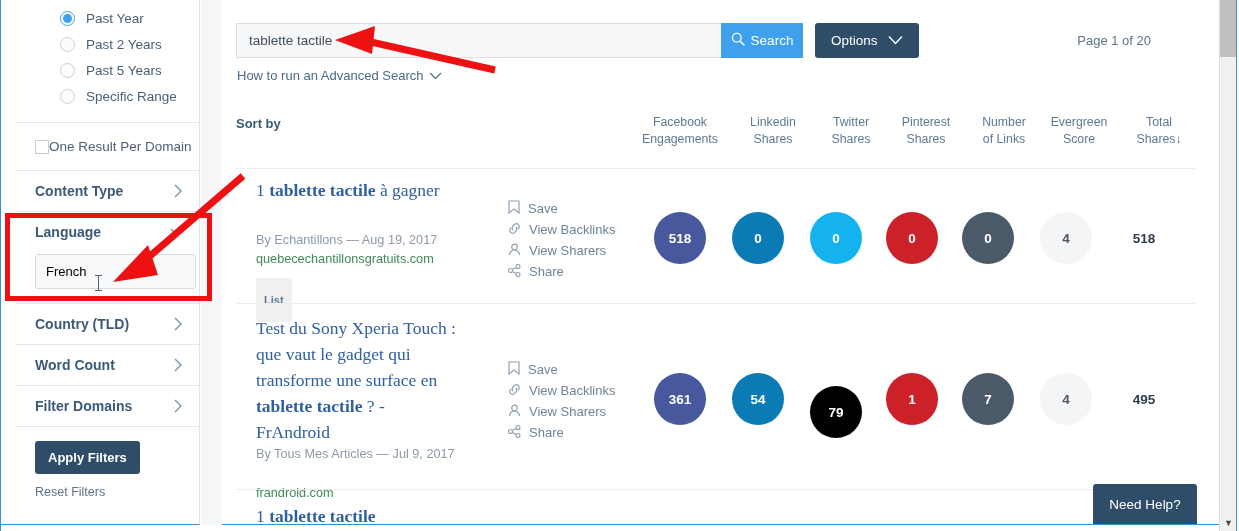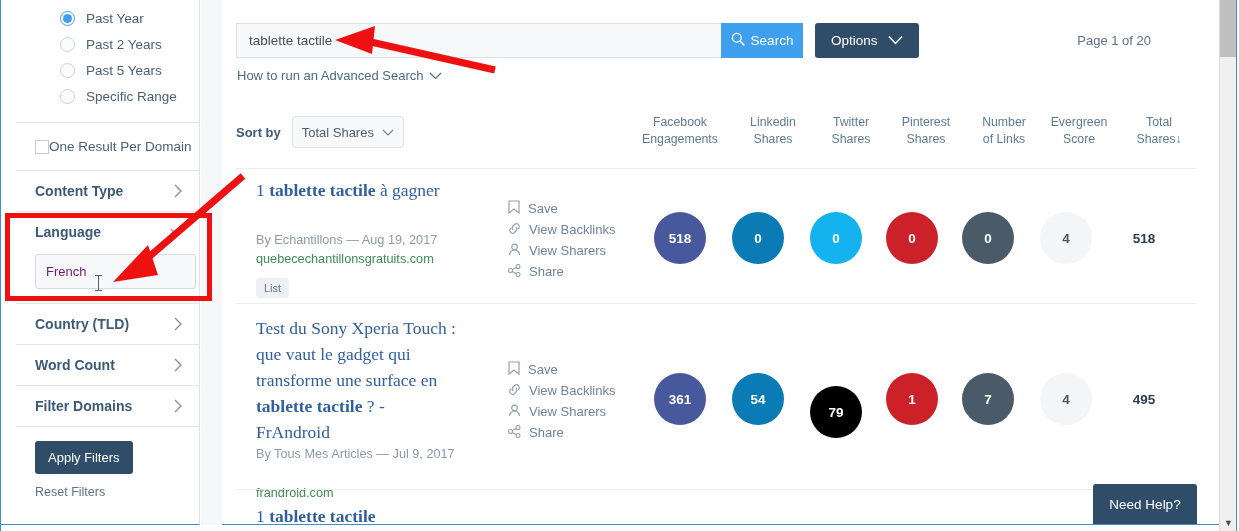--- a/index.html
+++ b/index.html
@@ -48,28 +48,29 @@
     display:flex; align-items:center; justify-content:space-between;
     padding: 0 16px 0 19px; height: 40px;
     font-size: 14px; font-weight: bold; color:#3c5a78;
   }
   .chev { color:#7d93a8; font-size: 15px; font-weight: normal; }
   .chev svg { display:block; }
 
   .lang-input-wrap { padding: 2px 14px 14px 19px; }
   .lang-input {
     width: 161px; height: 35px; border:1px solid #d4dade; border-radius:3px;
-    background:#f7f9fa; font-size: 13px; color:#701a75;
+    background:#f7f9fa; font-size: 13px; color:#000000;
     padding: 0 10px; font-family:"Liberation Sans", sans-serif;
   }
   .apply-wrap { padding: 14px 0 0 19px; }
   .apply-btn {
     background:#2f4d68; color:#fff; border:none; border-radius:3px;
     font-size: 13px; padding: 9px 13px; font-family:"Liberation Sans", sans-serif;
     cursor:pointer;
+    font-weight:bold;
   }
   .reset { display:block; margin: 11px 0 0 19px; font-size:12.5px; color:#5d7488; }
 
   
   .content {
     position:absolute; left: 222px; top:0; width: 997px; height: 525px;
     background:#fff; border-bottom:1px solid #3a8fd0;
   }
   .gap { position:absolute; left:201px; top:0; width:21px; height:525px; background:#f6f7f8; }
 
@@ -116,22 +117,22 @@
   
   .row { position:absolute; left:0; width: 997px; }
   .title {
     position:absolute; width: 205px; font-size: 17.5px; line-height: 26px;
     color:#2f5f9e; font-family:"Liberation Serif", serif; cursor:pointer;
   }
   .title b { font-weight: bold; }
   .byline { position:absolute; width: 260px; font-size: 12.7px; color:#8b9aa8; }
   .domain { position:absolute; font-size: 12.7px; color:#3f8c54; cursor:pointer; }
   .badge {
-    position:absolute; background:#eef0f2; color:#5f7a92; font-size:11px; font-weight:normal;
-    padding: 4px 8px; border-radius:3px;
+    position:absolute; background:#eef0f2; color:#5f7a92; font-size:11px; font-weight:bold;
+    padding: 16px 8px; border-radius:3px;
   }
 
   .actions { position:absolute; width: 140px; }
   .action {
     display:flex; align-items:center; gap:8px; height: 21px;
     font-size: 13px; color:#6e8499; cursor:pointer;
   }
   .action svg { flex:0 0 auto; }
 
   .circ {
@@ -308,28 +309,20 @@
         <svg width="13" height="8" viewBox="0 0 13 8">
             <path d="M1 1 L6.5 6.5 L12 1" fill="none" stroke="#4b6a86" stroke-width="1.2"></path>
           </svg>
       </span>
     </div>
 
     <div class="pagelabel">Page 1 of 20</div>
 
     <div class="sortrow">
       <span class="sortby">Sort by</span>
-      <div class="sortsel">
-        <span>Total Shares</span>
-        <span>
-          <svg width="12" height="8" viewBox="0 0 12 8">
-              <path d="M1 1 L6 6 L11 1" fill="none" stroke="#6e8499" stroke-width="1.2"></path>
-            </svg>
-        </span>
-      </div>
     </div>
 
     <div class="colheads">
       <div class="colhead" style="left:408px; width:100px;">
         <div>Facebook</div>
         <div>Engagements</div>
       </div>
       <div class="colhead" style="left:510px; width:82px;">
         <div>Linkedin</div>
         <div>Shares</div>

